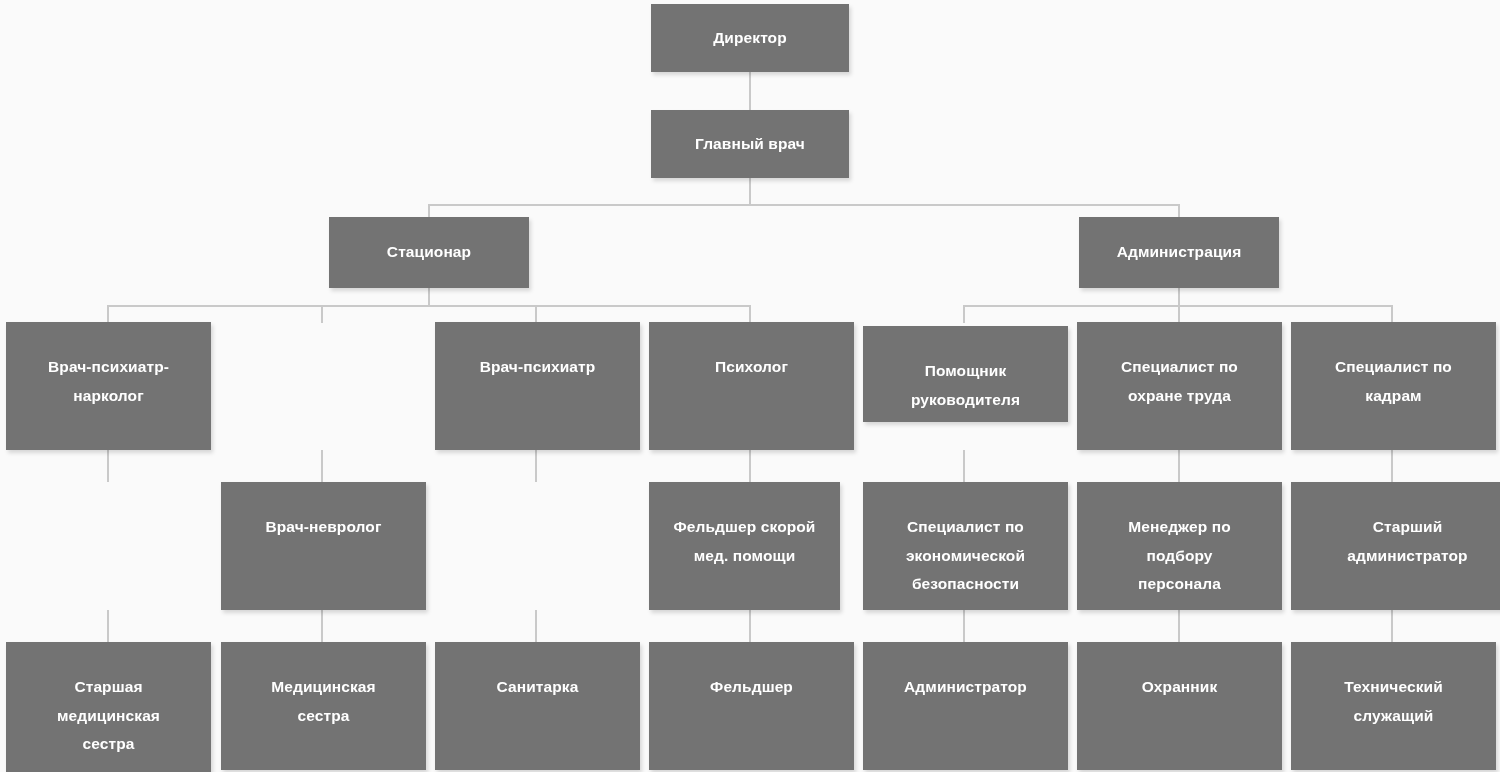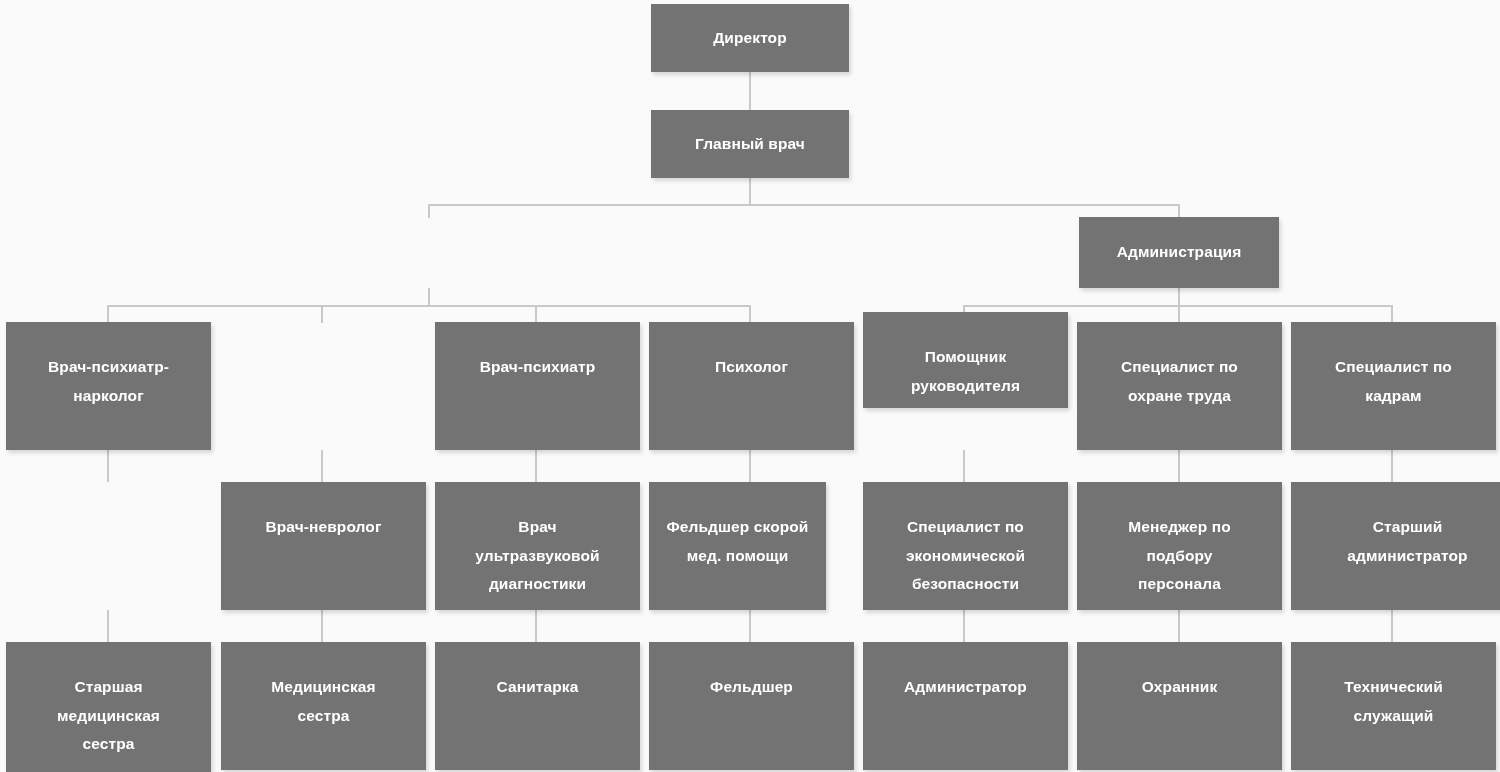--- a/index.html
+++ b/index.html
@@ -79,56 +79,54 @@
   <div class="conn v" style="left:1391px;top:610px;height:32px;"></div>
 
   <div class="node top" style="left:651px;top:4px;width:198px;height:68px;">
     <span class="label">Директор</span>
   </div>
 
   <div class="node top" style="left:651px;top:110px;width:198px;height:68px;">
     <span class="label">Главный врач</span>
   </div>
 
+  <div class="node top" style="left:329px;top:217px;width:200px;height:71px;">
+    <span class="label">Стационар</span>
+  </div>
   <div class="node top" style="left:1079px;top:217px;width:200px;height:71px;">
     <span class="label">Администрация</span>
   </div>
 
   <div class="node leaf" style="left:6px;top:322px;width:205px;height:128px;">
     <span class="label">Врач-психиатр-
 нарколог</span>
   </div>
   <div class="node leaf" style="left:435px;top:322px;width:205px;height:128px;">
     <span class="label">Врач-психиатр</span>
   </div>
   <div class="node leaf" style="left:649px;top:322px;width:205px;height:128px;">
     <span class="label">Психолог</span>
   </div>
-  <div class="node leaf" style="left:863px;top:312px;width:205px;height:96px;">
+  <div class="node leaf" style="left:863px;top:326px;width:205px;height:96px;">
     <span class="label">Помощник
 руководителя</span>
   </div>
   <div class="node leaf" style="left:1077px;top:322px;width:205px;height:128px;">
     <span class="label">Специалист по
 охране труда</span>
   </div>
   <div class="node leaf" style="left:1291px;top:322px;width:205px;height:128px;">
     <span class="label">Специалист по
 кадрам</span>
   </div>
 
   <div class="node leaf" style="left:221px;top:482px;width:205px;height:128px;">
     <span class="label">Врач-невролог</span>
   </div>
-  <div class="node leaf" style="left:435px;top:482px;width:205px;height:128px;">
-    <span class="label">Врач
-ультразвуковой
-диагностики</span>
-  </div>
-  <div class="node leaf" style="left:649px;top:482px;width:177px;height:128px;">
+  <div class="node leaf" style="left:649px;top:482px;width:191px;height:128px;">
     <span class="label">Фельдшер скорой
 мед. помощи</span>
   </div>
   <div class="node leaf" style="left:863px;top:482px;width:205px;height:128px;">
     <span class="label">Специалист по
 экономической
 безопасности</span>
   </div>
   <div class="node leaf" style="left:1077px;top:482px;width:205px;height:128px;">
     <span class="label">Менеджер по

